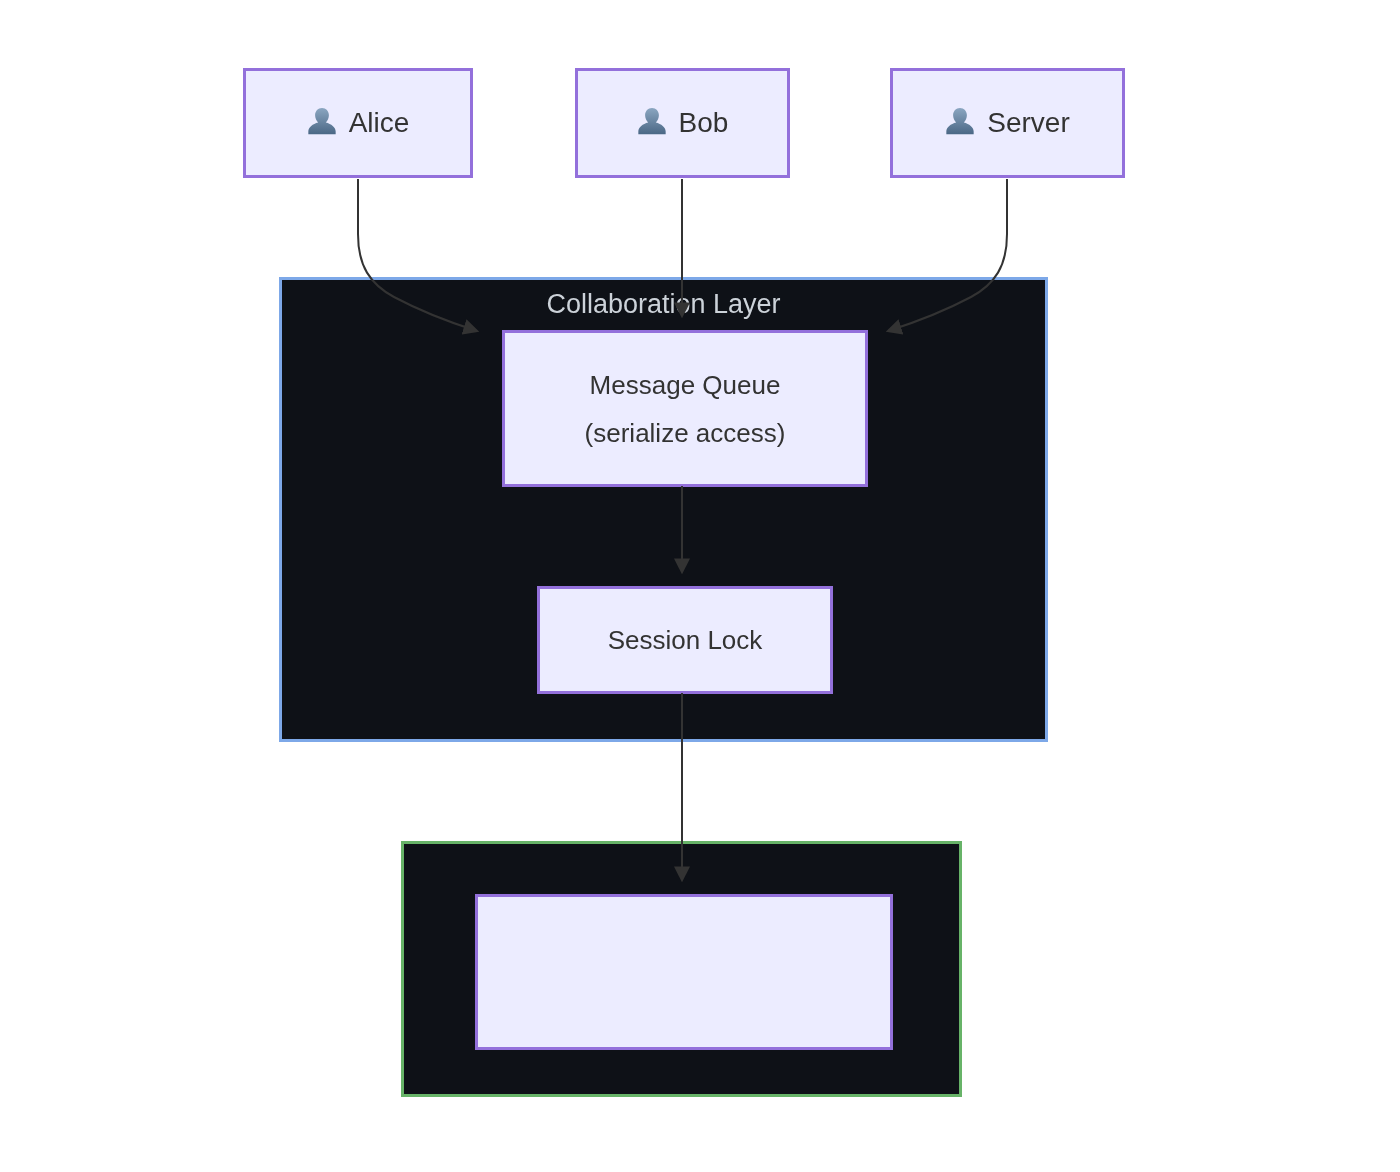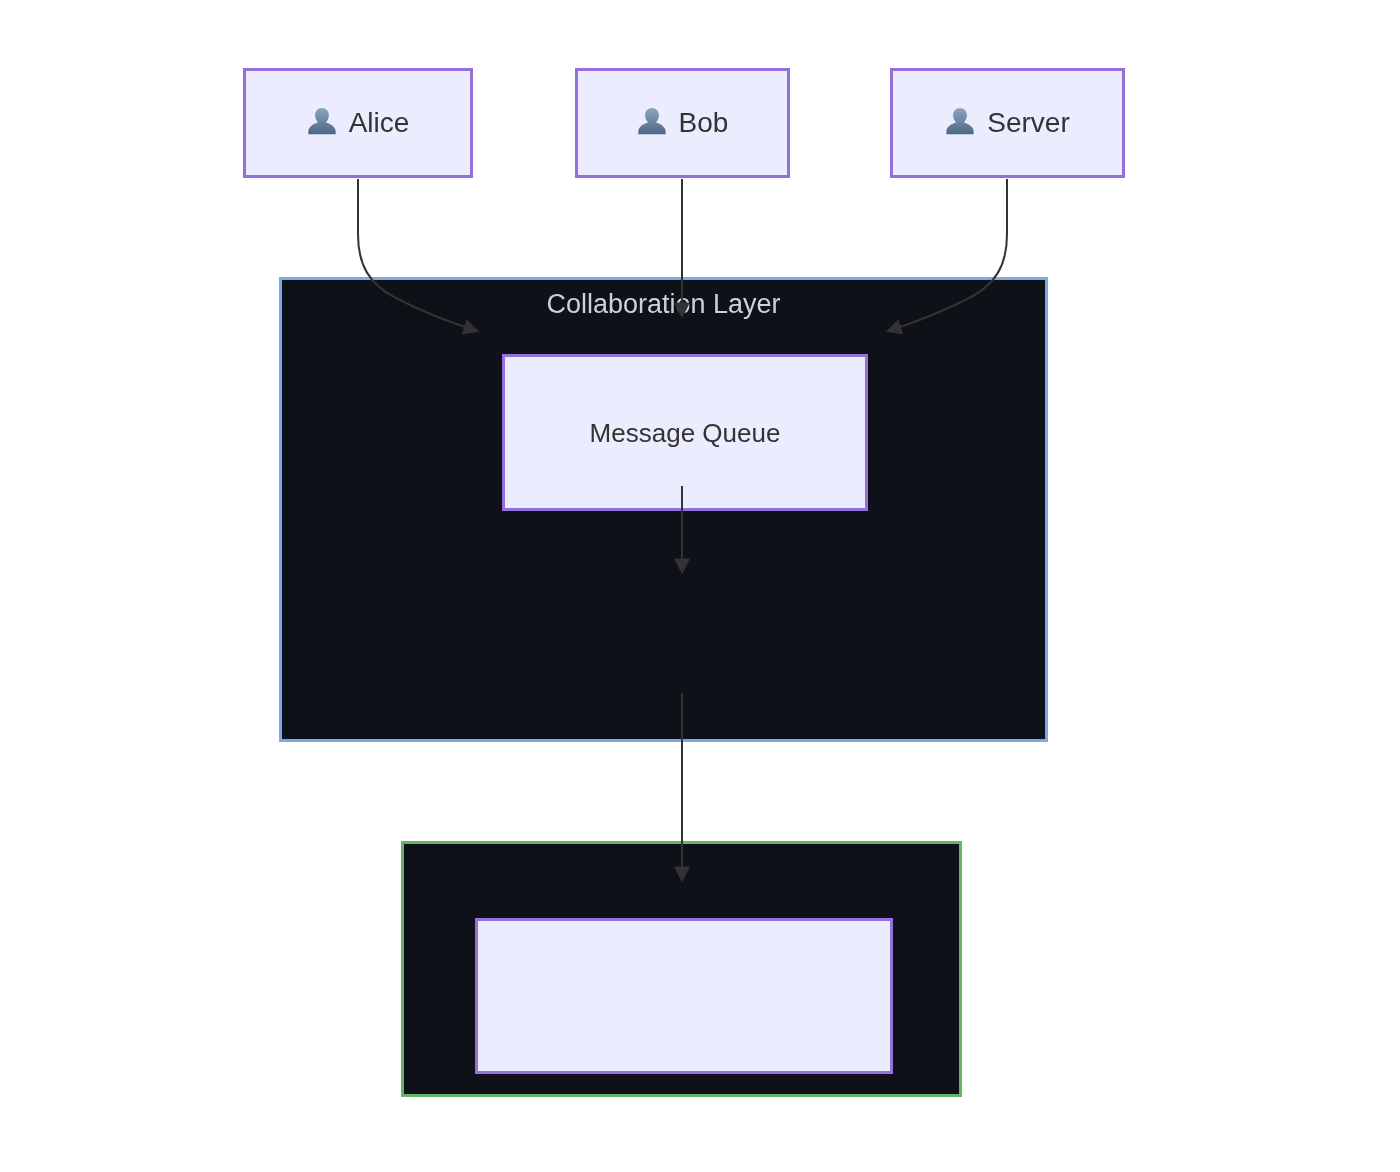--- a/index.html
+++ b/index.html
@@ -25,21 +25,21 @@
   .cluster.collab{border:3px solid var(--cluster-collab-border,#7da8e8);}
   .cluster.cli{border:3px solid var(--cluster-cli-border,#67b368);}
   .cluster-title{
     position:absolute;left:0;right:0;top:9px;z-index:1;
     text-align:center;color:var(--cluster-title-text,#ccd2d9);font-size:27px;
   }
   .node{
     position:absolute;z-index:3;box-sizing:border-box;
     background:var(--node-fill,#ececff);border:3px solid var(--node-border,#9370db);
     display:flex;flex-direction:column;align-items:center;justify-content:center;
-    color:var(--node-text,#333);font-size:26px;line-height:48px;text-align:center;margin-top:24px;
+    color:var(--node-text,#333);font-size:26px;line-height:48px;text-align:center;
   }
 </style>
 </head>
 <body>
 
 <div class="canvas">
 
   <svg class="edge-layer" width="1400" height="1172" viewBox="0 0 1400 1172">
     <defs>
       <marker id="arrowhead" viewBox="0 0 10 10" refX="8.5" refY="5" markerUnits="userSpaceOnUse" markerWidth="16" markerHeight="16" orient="auto">
@@ -76,22 +76,26 @@
       <path fill="url(#user-grad)" d="M12 0.8c3.3 0 5.6 2.6 5.6 6 0 2.3-1 4.6-2.5 5.8 4.4 1.1 8 4 8 7.4v2.2H0.9V20c0-3.4 3.6-6.3 8-7.4C7.4 11.4 6.4 9.1 6.4 6.8c0-3.4 2.3-6 5.6-6z"></path>
     </svg>
     <span>Server</span>
   </div>
 
   <div class="cluster collab" style="left:279px;top:277px;width:769px;height:465px;">
     <div class="cluster-title">Collaboration Layer</div>
 
     <div class="node" style="left:220px;top:50px;width:366px;height:157px;">
       <span>Message Queue</span>
+      <span>(serialize access)</span>
     </div>
 
+    <div class="node" style="left:255px;top:306px;width:296px;height:108px;">
+      <span>Session Lock</span>
+    </div>
   </div>
 
   <div class="cluster cli" style="left:401px;top:841px;width:561px;height:256px;">
 
     <div class="node" style="left:71px;top:50px;width:418px;height:156px;">
     </div>
   </div>
 
 </div>
 

